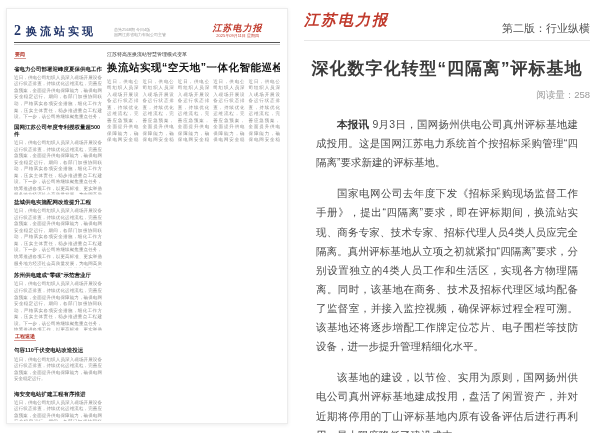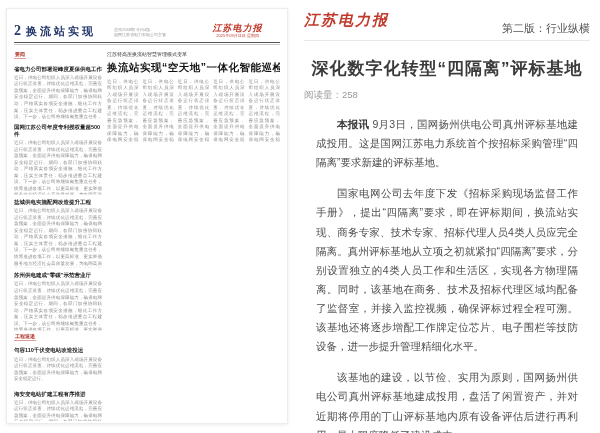--- a/index.html
+++ b/index.html
@@ -77,21 +77,21 @@
   
   .reader{position:absolute;left:298px;top:0;width:302px;height:433px;background:#fff;
           box-sizing:border-box;padding:0 10px 0 6px;}
   .r-header{display:flex;align-items:center;justify-content:space-between;height:40px;
             border-bottom:1px solid #e8e8e8;}
   .r-logo{font-family:"Liberation Serif",serif;font-style:italic;font-weight:bold;
           color:#c0392b;font-size:15px;letter-spacing:2px;}
   .r-edition,.r-date{font-size:11px;color:#555;margin-top:16px;}
   .r-article h1{font-size:17px;color:#3b3b3b;text-align:center;margin:16px 0 0;
                 letter-spacing:1px;font-weight:bold;}
-  .r-read{text-align:left;color:#9a9a9a;font-size:9.5px;margin-top:9px;}
+  .r-read{text-align:right;color:#9a9a9a;font-size:9.5px;margin-top:9px;}
   .r-article p{font-size:10.5px;line-height:1.82;color:#4d4d4d;text-align:justify;
                text-indent:2em;margin:12px;}
   .p-first{margin-top:13px !important;}
   .lead{font-weight:bold;color:#333;}
   .r-byline{text-align:right;font-size:10.5px;color:#4d4d4d;margin-top:3px;padding-right:6px;}
 </style>
 </head>
 <body>
 
 <div class="paper">

